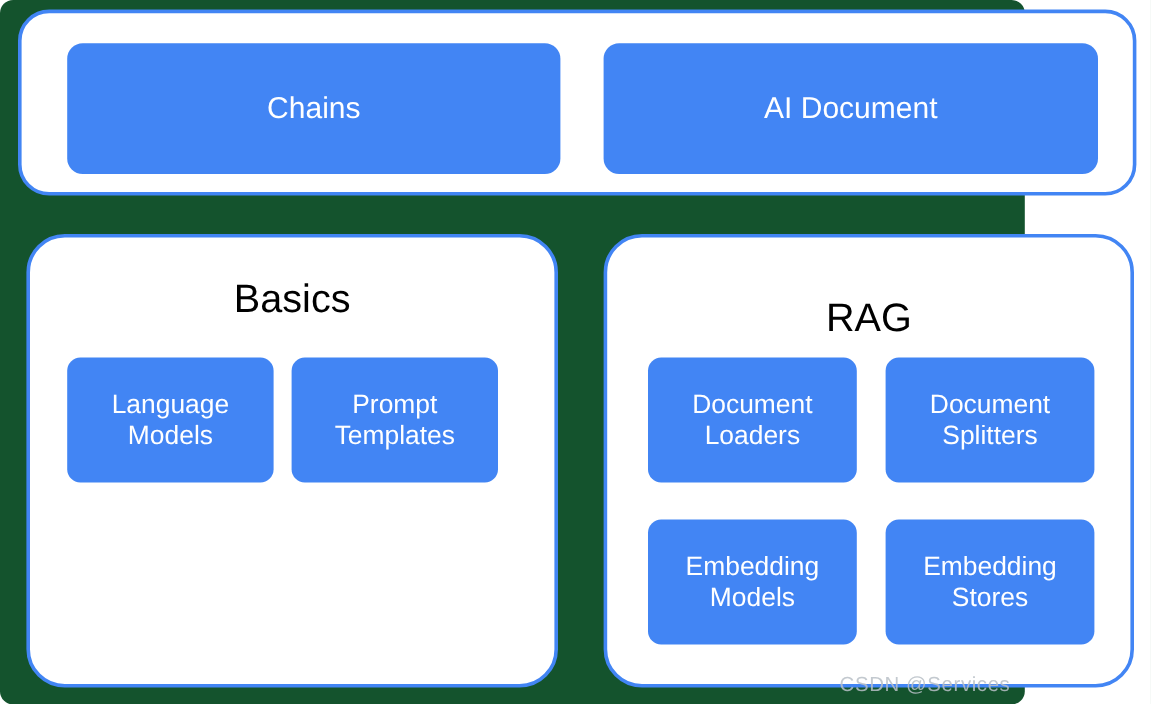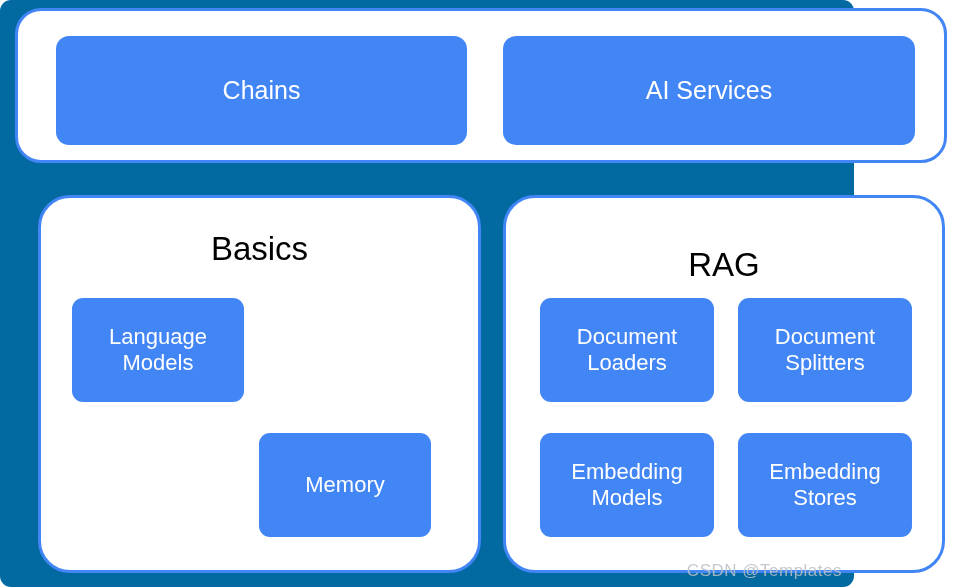--- a/index.html
+++ b/index.html
@@ -12,40 +12,40 @@
     width: 959px;
     height: 587px;
     font-family: "Liberation Sans", sans-serif;
     overflow: hidden;
     position: relative;
   }
   #canvas {
     position: relative;
     width: 854px;
     height: 587px;
-    background: #0369a1;
+    background: #14532d;
     border-radius: 11px;
   }
 
   
   .panel {
     position: absolute;
     box-sizing: border-box;
     background: #ffffff;
     border: 3px solid #4285F4;
   }
   #top-panel {
     left: 15px;
     top: 8px;
     width: 932px;
     height: 155px;
     border-radius: 26px;
   }
   #basics-panel {
-    left: 38px;
+    left: 22px;
     top: 195px;
     width: 443px;
     height: 378px;
     border-radius: 32px;
   }
   #rag-panel {
     left: 503px;
     top: 195px;
     width: 442px;
     height: 378px;
@@ -129,39 +129,40 @@
 
 <div id="canvas">
 
   <div class="panel" id="top-panel">
 
     <div class="box top-box" id="box-chains">
       <span class="box-label">Chains</span>
     </div>
 
     <div class="box top-box" id="box-ai">
-      <span class="box-label">AI Services</span>
+      <span class="box-label">AI Document</span>
     </div>
 
   </div>
 
   <div class="panel" id="basics-panel">
 
     <div class="panel-title">Basics</div>
 
     <div class="box grid-box col-left row-top">
       <span class="box-label">Language
 Models</span>
     </div>
 
+    <div class="box grid-box col-right row-top">
+      <span class="box-label">Prompt
+Templates</span>
+    </div>
 
 
-    <div class="box grid-box col-right row-bottom">
-      <span class="box-label">Memory</span>
-    </div>
 
   </div>
 
   <div class="panel" id="rag-panel">
 
     <div class="panel-title">RAG</div>
 
     <div class="box grid-box col-left row-top">
       <span class="box-label">Document
 Loaders</span>
@@ -177,15 +178,15 @@
 Models</span>
     </div>
 
     <div class="box grid-box col-right row-bottom">
       <span class="box-label">Embedding
 Stores</span>
     </div>
 
   </div>
 
-  <div id="watermark">CSDN @Templates</div>
+  <div id="watermark">CSDN @Services</div>
 
 </div>
 
 </body></html>

